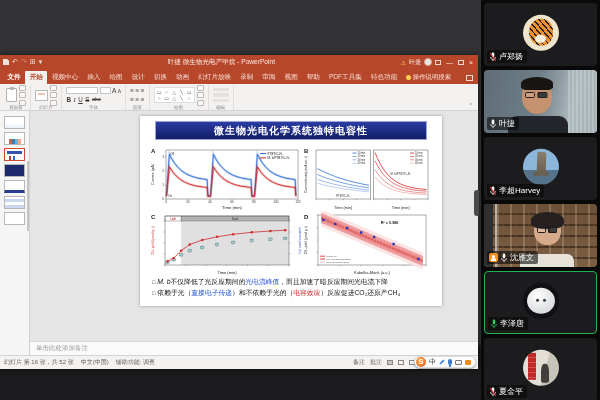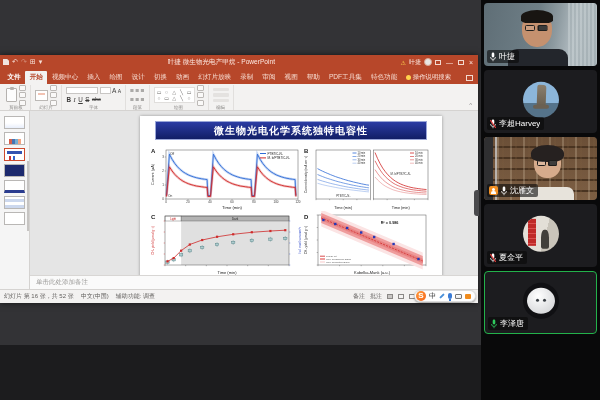--- a/index.html
+++ b/index.html
@@ -3,21 +3,21 @@
 <meta charset="utf-8">
 <style>
   html,body{margin:0;padding:0;background:#000;}
   *{box-sizing:border-box;}
   .app{position:relative;width:600px;height:400px;overflow:hidden;background:#0a0a0b;
        font-family:"Liberation Sans","DejaVu Sans",sans-serif;}
   
   .main{position:absolute;left:0;top:0;width:481px;height:400px;background:#333336;}
   .bottomstrip{position:absolute;left:0;top:345px;width:481px;height:55px;background:#1c1c1e;}
   
-  .ppt{position:absolute;left:0;top:55px;width:478px;height:248px;display:flex;flex-direction:column;
+  .ppt{position:absolute;left:0;top:55px;width:478px;height:314px;display:flex;flex-direction:column;
        box-shadow:0 0 6px rgba(0,0,0,.6);background:#f3f2f1;}
   .titlebar{height:14px;background:#b7472a;display:flex;align-items:center;color:#fff;font-size:6.5px;padding:0 3px;flex:none;}
   .qat{display:flex;align-items:center;gap:3px;}
   .sv{width:6px;height:6px;background:#f0e4df;clip-path:polygon(0 0,70% 0,100% 30%,100% 100%,0 100%);}
   .qi{font-size:7px;line-height:8px;color:#f6ded5;}
   .dim{opacity:.45;}
   .tb-title{flex:1;text-align:center;font-size:6.6px;color:#fde9e2;white-space:nowrap;overflow:hidden;}
   .tb-right{display:flex;align-items:center;gap:3px;}
   .warn{color:#ffd34d;font-size:6px;}
   .tb-user{font-size:6px;color:#fbe6de;}
@@ -532,20 +532,34 @@
           <span class="skbd"></span>
           <span class="stool"></span>
         </span>
       </div>
     </div>
 
     <div class="dhandle"></div>
   </div>
 
   <div class="rpanel">
+    <div class="tile" id="tile0">
+      <div class="avc av-tigger"></div>
+      <div class="npill">
+          <span class="mic">
+            <svg width="8" height="10" viewBox="0 0 10 13">
+              <rect x="3.3" y="0.8" width="3.4" height="6.2" rx="1.7" fill="#ffffff"></rect>
+              <path d="M1.8 6.5a3.2 3.2 0 0 0 6.4 0" stroke="#ffffff" stroke-width="1" fill="none"></path>
+              <line x1="5" y1="10" x2="5" y2="12" stroke="#ffffff" stroke-width="1"></line>
+              <line x1="1.5" y1="1.5" x2="8.5" y2="11.5" stroke="#e83c3c" stroke-width="1.4"></line>
+            </svg>
+          </span>
+        <span class="pname">卢郑扬</span>
+        </div>
+    </div>
     <div class="tile" id="tile1">
       <div class="scene">
         <div class="ye-wall"></div>
         <div class="ye-shirt"></div>
         <div class="ye-head">
             <span class="ye-glass"></span>
           </div>
       </div>
       <div class="npill">
           <span class="mic">
@@ -587,41 +601,41 @@
         <span class="mic">
             <svg width="8" height="10" viewBox="0 0 10 13">
               <rect x="3.3" y="0.8" width="3.4" height="6.2" rx="1.7" fill="#ffffff"></rect>
               <path d="M1.8 6.5a3.2 3.2 0 0 0 6.4 0" stroke="#ffffff" stroke-width="1" fill="none"></path>
               <line x1="5" y1="10" x2="5" y2="12" stroke="#ffffff" stroke-width="1"></line>
             </svg>
           </span>
         <span class="pname">沈雁文</span>
         </div>
     </div>
+    <div class="tile active" id="tile5">
+      <div class="avc av-bot"></div>
+      <div class="npill">
+          <span class="mic">
+            <svg width="8" height="10" viewBox="0 0 10 13">
+              <rect x="3.3" y="0.8" width="3.4" height="6.2" rx="1.7" fill="#2ecc5e"></rect>
+              <path d="M1.8 6.5a3.2 3.2 0 0 0 6.4 0" stroke="#2ecc5e" stroke-width="1" fill="none"></path>
+              <line x1="5" y1="10" x2="5" y2="12" stroke="#2ecc5e" stroke-width="1"></line>
+            </svg>
+          </span>
+        <span class="pname">李泽唐</span>
+        </div>
+    </div>
     <div class="tile" id="tile4">
       <div class="avc av-sign"></div>
       <div class="npill">
           <span class="mic">
             <svg width="8" height="10" viewBox="0 0 10 13">
               <rect x="3.3" y="0.8" width="3.4" height="6.2" rx="1.7" fill="#ffffff"></rect>
               <path d="M1.8 6.5a3.2 3.2 0 0 0 6.4 0" stroke="#ffffff" stroke-width="1" fill="none"></path>
               <line x1="5" y1="10" x2="5" y2="12" stroke="#ffffff" stroke-width="1"></line>
               <line x1="1.5" y1="1.5" x2="8.5" y2="11.5" stroke="#e83c3c" stroke-width="1.4"></line>
             </svg>
           </span>
         <span class="pname">夏金平</span>
         </div>
     </div>
-    <div class="tile active" id="tile5">
-      <div class="avc av-bot"></div>
-      <div class="npill">
-          <span class="mic">
-            <svg width="8" height="10" viewBox="0 0 10 13">
-              <rect x="3.3" y="0.8" width="3.4" height="6.2" rx="1.7" fill="#2ecc5e"></rect>
-              <path d="M1.8 6.5a3.2 3.2 0 0 0 6.4 0" stroke="#2ecc5e" stroke-width="1" fill="none"></path>
-              <line x1="5" y1="10" x2="5" y2="12" stroke="#2ecc5e" stroke-width="1"></line>
-            </svg>
-          </span>
-        <span class="pname">李泽唐</span>
-        </div>
-    </div>
   </div>
 </div>
 
 </body></html>

